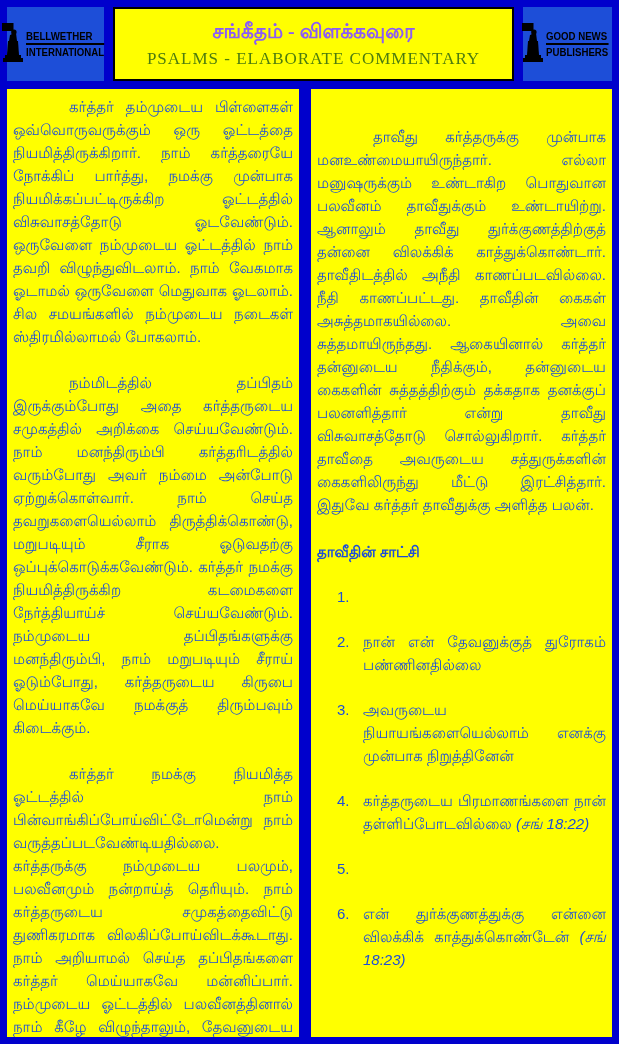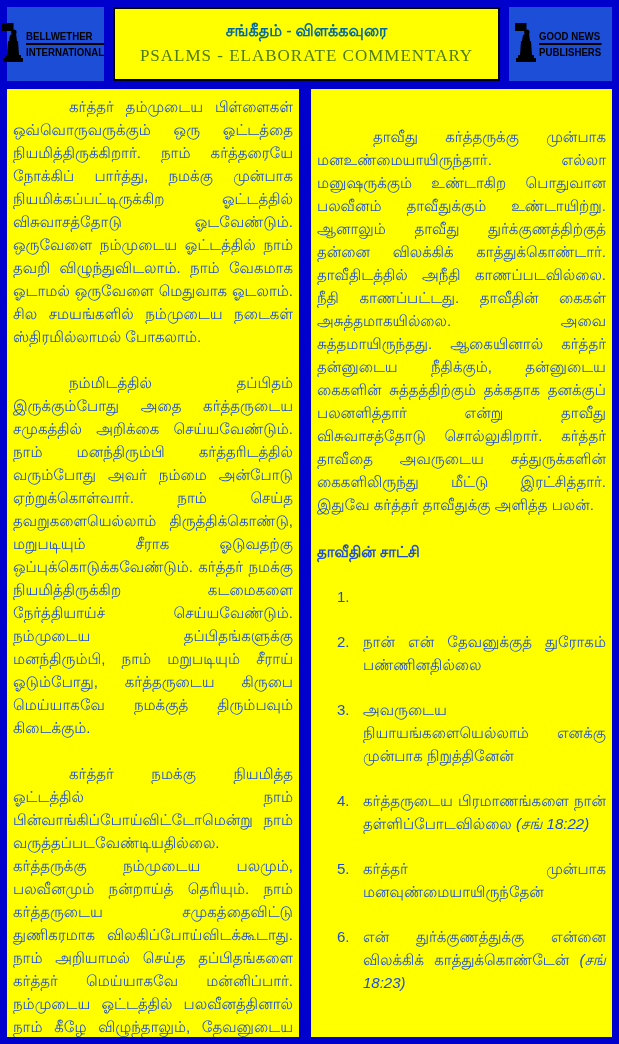--- a/index.html
+++ b/index.html
@@ -16,41 +16,41 @@
     display:flex;flex-direction:column;
   }
   
   .header{display:flex;gap:9px;height:74px;flex:none;margin-bottom:8px;}
   .logo-box{
     box-sizing:border-box;background:#1d4ed8;
     display:flex;align-items:center;justify-content:center;
     padding:3px 4px;gap:3px;
   }
   .logo-left{width:97px;}
-  .logo-right{width:103px;}
+  .logo-right{width:89px;}
   .logo-fig{flex:none;}
   .logo-text{display:flex;flex-direction:column;line-height:1;}
   .logo-line1{
     font-weight:bold;font-size:10.5px;letter-spacing:0px;color:#000;
     border-bottom:2px solid #000;padding-bottom:2px;margin-bottom:2px;
     white-space:nowrap;transform:scaleX(.92);transform-origin:left;
   }
   .logo-line2{
     font-weight:bold;font-size:10.5px;color:#000;white-space:nowrap;
     transform:scaleX(.92);transform-origin:left;
   }
   .title-box{
     flex:1;box-sizing:border-box;
     background:#ffff00;border:2px solid #000;
     display:flex;flex-direction:column;align-items:center;justify-content:center;
     gap:4px;
   }
   .title-tamil{
     font-family:"Liberation Serif",serif;
-    font-weight:bold;font-size:16px;color:#0369a1;
+    font-weight:bold;font-size:20px;color:#8b5cf6;
   }
   .title-english{
     font-family:"Liberation Serif",serif;
     font-size:17px;color:#4d7c0f;letter-spacing:1px;
   }
   
   .body-row{display:flex;gap:12px;flex:1;min-height:0;}
   .col{
     box-sizing:border-box;background:#ffff00;color:#1d4ed8;
     padding:6px 6px;overflow:hidden;
@@ -154,21 +154,20 @@
         <div class="li">
           <span class="num">3.</span>
           <span class="li-text"><span>அவருடைய நியாயங்களையெல்லாம் எனக்கு முன்பாக நிறுத்தினேன்</span> </span>
         </div>
         <div class="li">
           <span class="num">4.</span>
           <span class="li-text"><span>கர்த்தருடைய பிரமாணங்களை நான் தள்ளிப்போடவில்லை</span> <i class="ref">(சங் 18:22)</i></span>
         </div>
         <div class="li">
           <span class="num">5.</span>
-          <span class="li-text"><span>கர்த்தர் முன்பாக மனவுண்மையாயிருந்தேன்</span> </span>
         </div>
         <div class="li">
           <span class="num">6.</span>
           <span class="li-text"><span>என் துர்க்குணத்துக்கு என்னை விலக்கிக் காத்துக்கொண்டேன்</span> <i class="ref">(சங் 18:23)</i></span>
         </div>
       </div>
 
     </div>
 
   </div>

